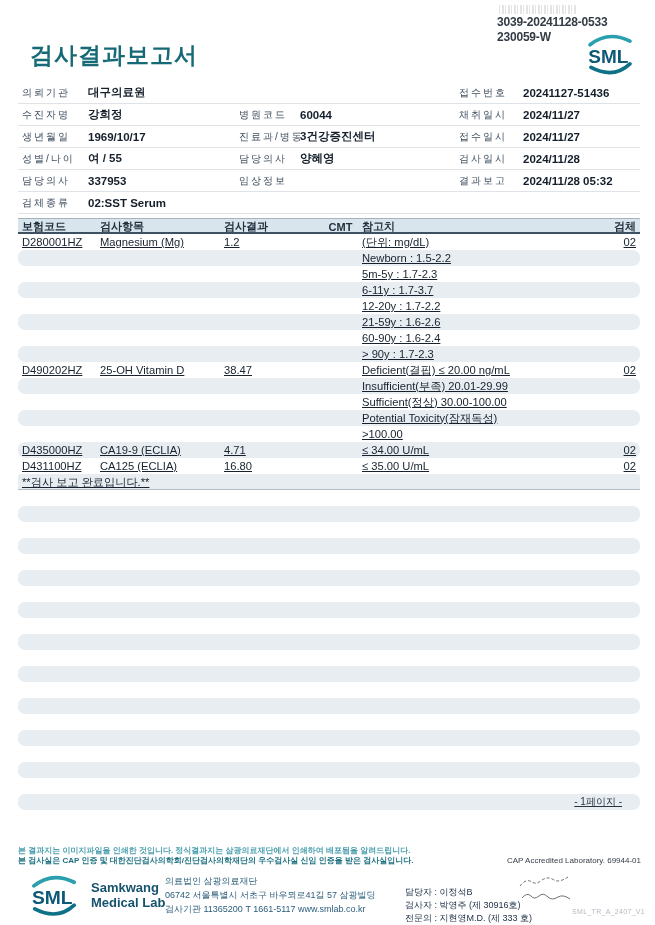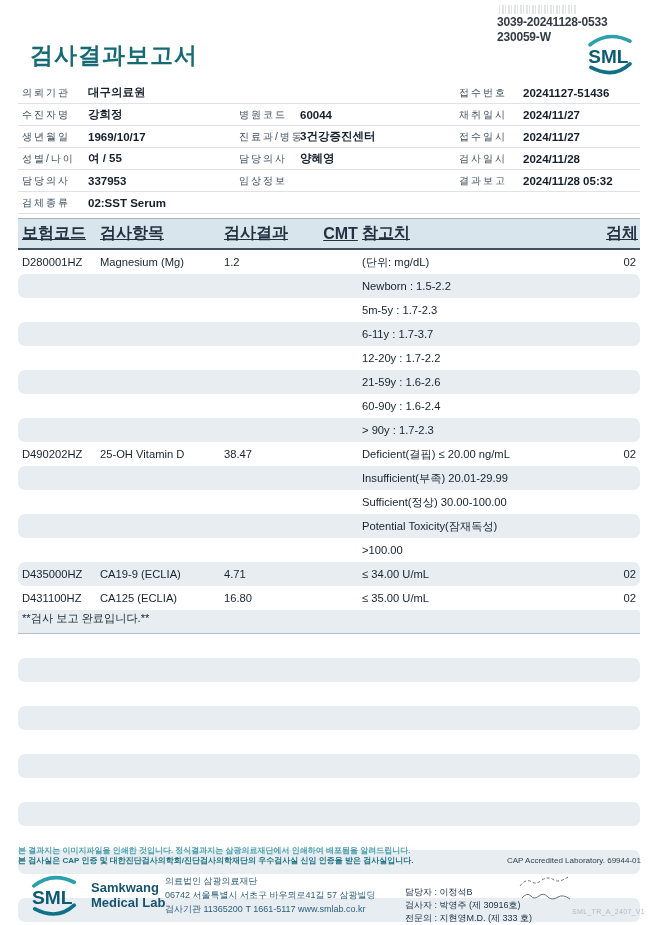--- a/index.html
+++ b/index.html
@@ -19,28 +19,28 @@
   
   .patient { position:absolute; left:18px; top:82px; width:622px; }
   .p-row { display:grid; grid-template-columns:70px 147px 65px 155px 68px 1fr;
     height:22px; align-items:center; border-bottom:1px solid #dfe3e7; }
   .p-label { font-size:10px; color:#3d4d5c; letter-spacing:2px; padding-left:4px; white-space:nowrap; }
   .p-value { font-size:11.5px; font-weight:bold; color:#141f2b; white-space:nowrap; }
 
   
   .results { position:absolute; left:18px; top:218px; width:622px; }
   .r-head { display:grid; grid-template-columns:78px 124px 103px 35px 1fr 34px;
-    height:32px; align-items:center; background:#d8e5ec;
+    height:16px; align-items:center; background:#d8e5ec;
     border-top:1px solid #a7b4bd; border-bottom:2px solid #3d5163;
-    font-size:16px; font-weight:bold; color:#22313f;text-decoration:underline; }
+    font-size:11px; font-weight:bold; color:#22313f; }
   .r-head > div { padding-left:4px; white-space:nowrap; }
   .r-head .h-cmt { text-align:center; padding-left:0; }
   .r-head .h-spec { text-align:right; padding-right:4px; padding-left:0; }
   .r-row { display:grid; grid-template-columns:78px 124px 103px 35px 1fr 34px;
-    height:24px; align-items:center; font-size:11.2px; color:#18222e; white-space:nowrap; }
+    height:16px; align-items:center; font-size:11.2px; color:#18222e; white-space:nowrap;text-decoration:underline; }
   .r-row.shaded { background:#e7edf1; border-radius:7px; }
   .r-row > div { padding-left:4px; overflow:visible; }
   .r-row .c-spec { text-align:right; padding-right:4px; padding-left:0; }
   .r-row.note { display:block; border-bottom:1px solid #b2bec7; border-radius:3px 3px 0 0; }
   .r-row.note .c-note { line-height:16.8px; }
   .r-row.page-row { display:block; text-align:right; padding-right:18px;
     font-size:10px; color:#2a3542; line-height:16.8px; }
 
   
   .disc { position:absolute; left:18px; top:846px; font-size:8px; line-height:1.3; white-space:nowrap; }
@@ -281,20 +281,21 @@
         <div class="r-row shaded"></div>
         <div class="r-row"></div>
         <div class="r-row shaded"></div>
         <div class="r-row"></div>
         <div class="r-row shaded"></div>
         <div class="r-row"></div>
         <div class="r-row shaded"></div>
         <div class="r-row"></div>
         <div class="r-row shaded"></div>
         <div class="r-row"></div>
+        <div class="r-row shaded page-row">- 1페이지 -</div>
       </div>
   </div>
 
   <div class="disc">
     <div class="d1">본 결과지는 이미지파일을 인쇄한 것입니다. 정식결과지는 삼광의료재단에서 인쇄하여 배포됨을 알려드립니다.</div>
     <div class="d2">본 검사실은 CAP 인증 및 대한진단검사의학회/진단검사의학재단의 우수검사실 신임 인증을 받은 검사실입니다.</div>
   </div>
   <div class="cap">CAP Accredited Laboratory. 69944-01</div>
 
   <div class="f-logo">

